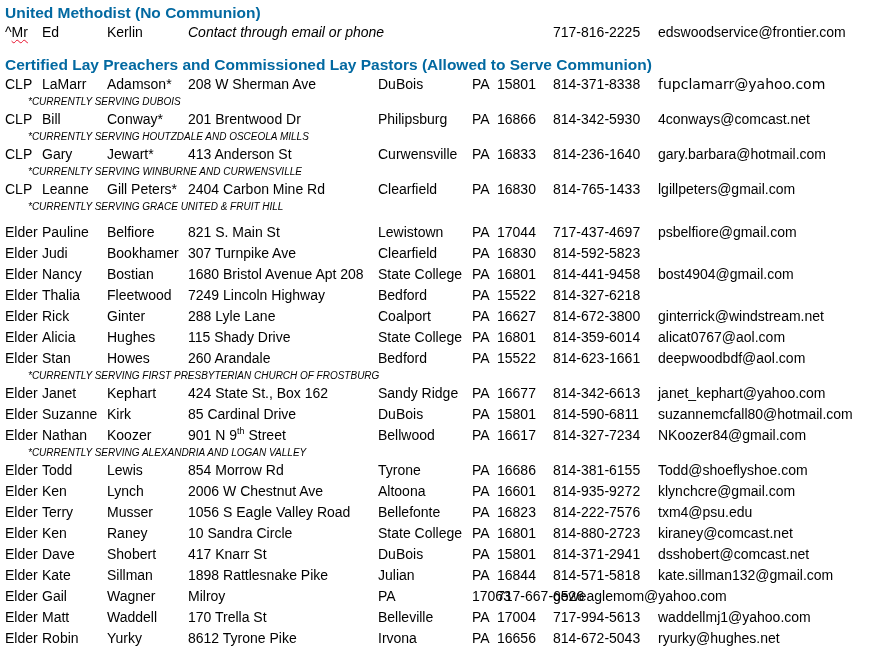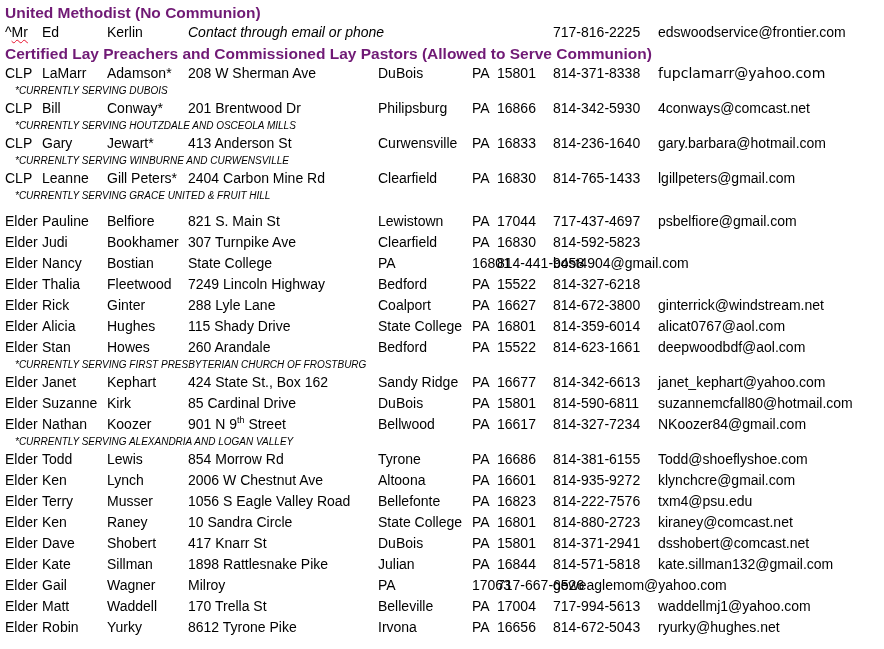--- a/index.html
+++ b/index.html
@@ -5,34 +5,34 @@
   * { margin:0; padding:0; box-sizing:border-box; }
   html,body { background:#ffffff; }
   body {
     width:884px; height:649px; overflow:hidden;
     padding-top:4px;
     color:#000;
     font-family:"Liberation Sans", sans-serif;
     font-size:14px;
   }
   .section-title {
-    color:#701a75; font-weight:700; font-size:15.5px;
+    color:#0369a1; font-weight:700; font-size:15.5px;
     line-height:18px; padding-left:5px; white-space:nowrap;
   }
-  .section-title.second { margin-top:2px; }
+  .section-title.second { margin-top:13px; }
   .row {
     display:grid;
     grid-template-columns:37px 65px 81px 190px 94px 25px 56px 105px auto;
     line-height:21px; padding-left:5px; white-space:nowrap;
   }
   .row > span { display:block; overflow:visible; }
   .gap-before { margin-top:8px; }
   .note {
     font-style:italic; font-size:10px; line-height:14px;
-    padding-left:15px; white-space:nowrap; color:#000;
+    padding-left:28px; white-space:nowrap; color:#000;
   }
   .wavy {
     text-decoration-line:underline;
     text-decoration-style:wavy;
     text-decoration-color:#e8112d;
     text-decoration-thickness:1px;
     text-underline-offset:2px;
     margin-top:38px;
   }
   .contact-note { font-style:italic; }
@@ -126,20 +126,21 @@
         <span class="c">307 Turnpike Ave</span>
         <span class="c">Clearfield</span>
         <span class="c">PA</span>
         <span class="c">16830</span>
         <span class="c">814-592-5823</span>
       </div>
       <div class="row">
         <span class="c">Elder</span>
         <span class="c">Nancy</span>
         <span class="c">Bostian</span>
+        <span class="c">1680 Bristol Avenue Apt 208</span>
         <span class="c">State College</span>
         <span class="c">PA</span>
         <span class="c">16801</span>
         <span class="c">814-441-9458</span>
         <span class="c">bost4904@gmail.com</span>
       </div>
       <div class="row">
         <span class="c">Elder</span>
         <span class="c">Thalia</span>
         <span class="c">Fleetwood</span>

